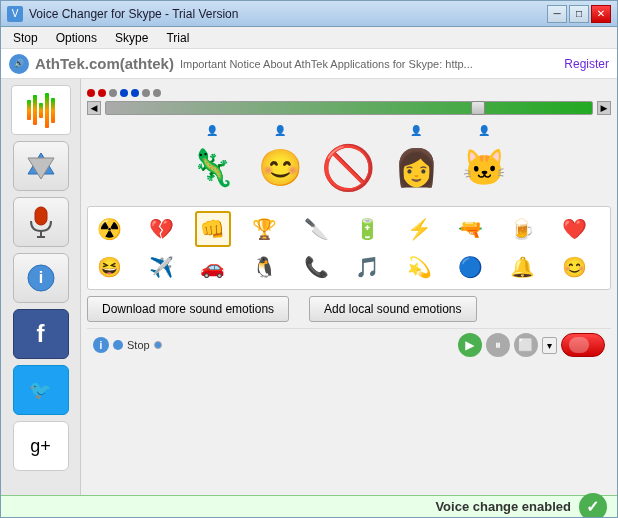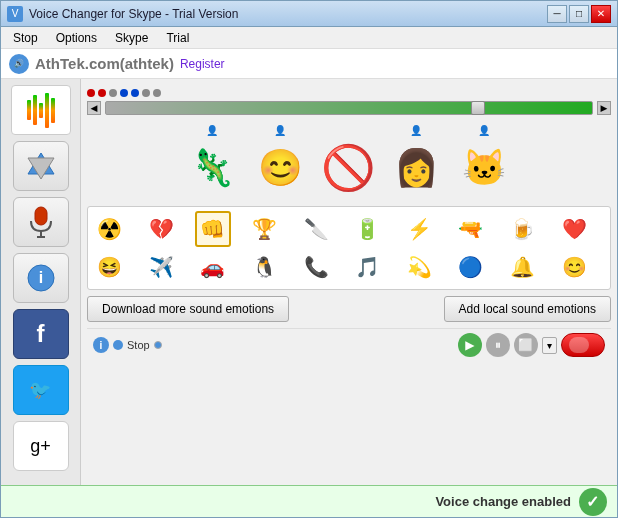--- a/index.html
+++ b/index.html
@@ -290,22 +290,22 @@
       justify-content: center;
       font-size: 20px;
       cursor: pointer;
       border-radius: 3px;
       border: 1px solid transparent;
     }
     .emotion-item.selected { border: 2px solid #d4a000; background: #fff8e0; }
 
     .download-btns-row {
       display: flex;
-      gap: 8px;
-      justify-content: space-between;
+      gap: 20px;
+      justify-content: flex-start;
       padding: 2px 0;
     }
 
     .download-btn, .add-btn {
       padding: 5px 14px;
       background: linear-gradient(to bottom, #f8f8f8, #e0e0e0);
       border: 1px solid #aaa;
       border-radius: 3px;
       cursor: pointer;
       font-size: 12px;
@@ -392,21 +392,21 @@
     }
 
     .voice-status-bar {
       background: #e8ffe8;
       border-top: 1px solid #88cc88;
       padding: 4px 10px;
       display: flex;
       align-items: center;
       justify-content: flex-end;
       gap: 8px;
-      height: 32px;
+      height: 22px;
     }
 
     .voice-enabled-text {
       font-size: 13px;
       font-weight: bold;
       color: #333;
     }
 
     .check-circle {
       width: 28px;
@@ -441,20 +441,21 @@
   <div class="menu-bar">
     <span class="menu-item">Stop</span>
     <span class="menu-item">Options</span>
     <span class="menu-item">Skype</span>
     <span class="menu-item">Trial</span>
   </div>
 
   <div class="account-bar">
     <div class="account-icon">🔊</div>
     <span class="account-name">AthTek.com(athtek)</span>
+    <span class="account-notice">Important Notice About AthTek Applications for Skype: http...</span>
     <span class="register-link">Register</span>
   </div>
 
   <div class="main-content">
 
     <div class="sidebar">
       <div class="sidebar-top">
         <div class="sound-wave">
           <div class="wave-bar" style="height:20px"></div>
           <div class="wave-bar" style="height:30px"></div>

